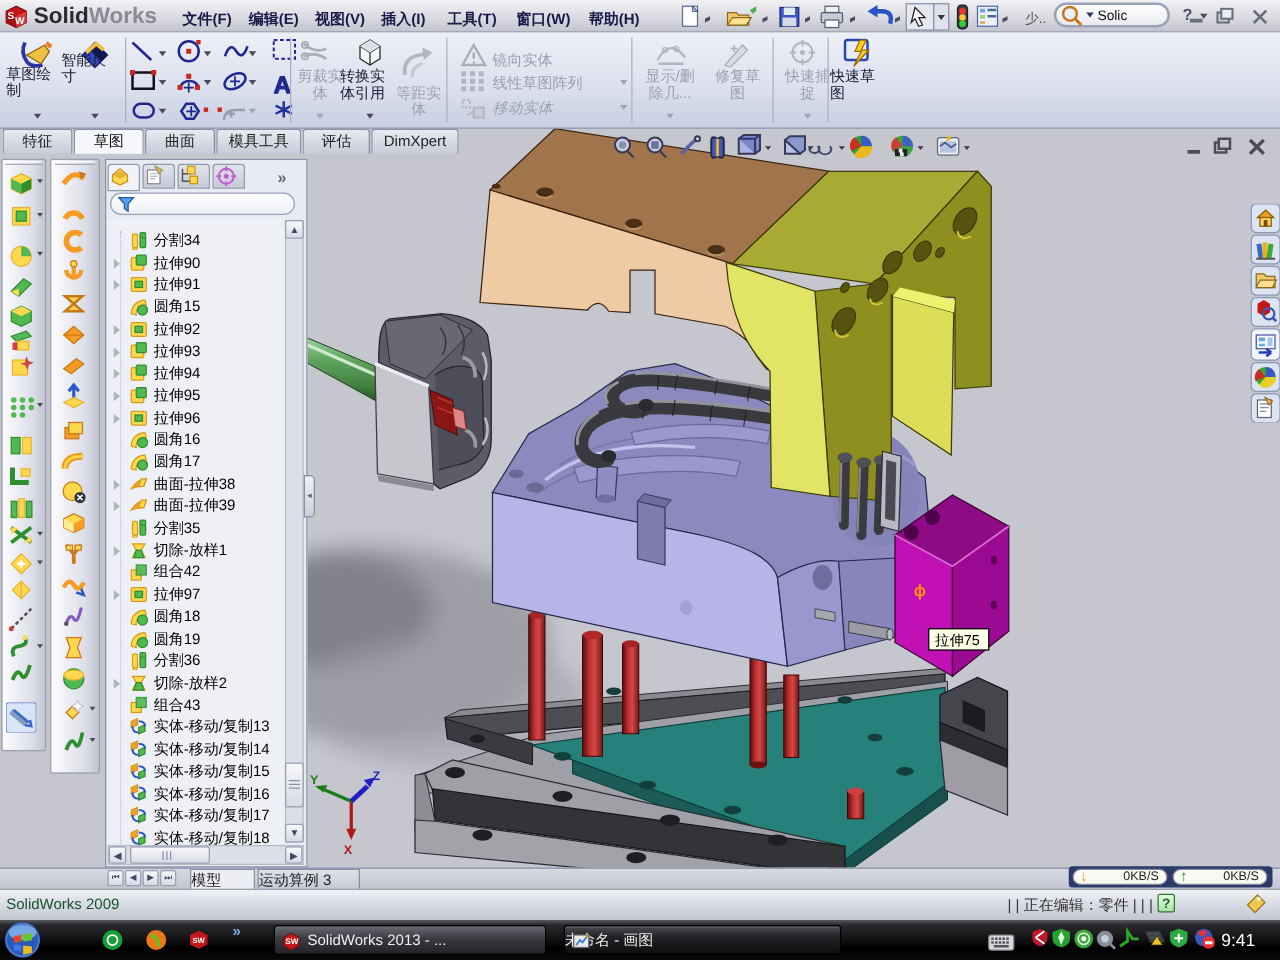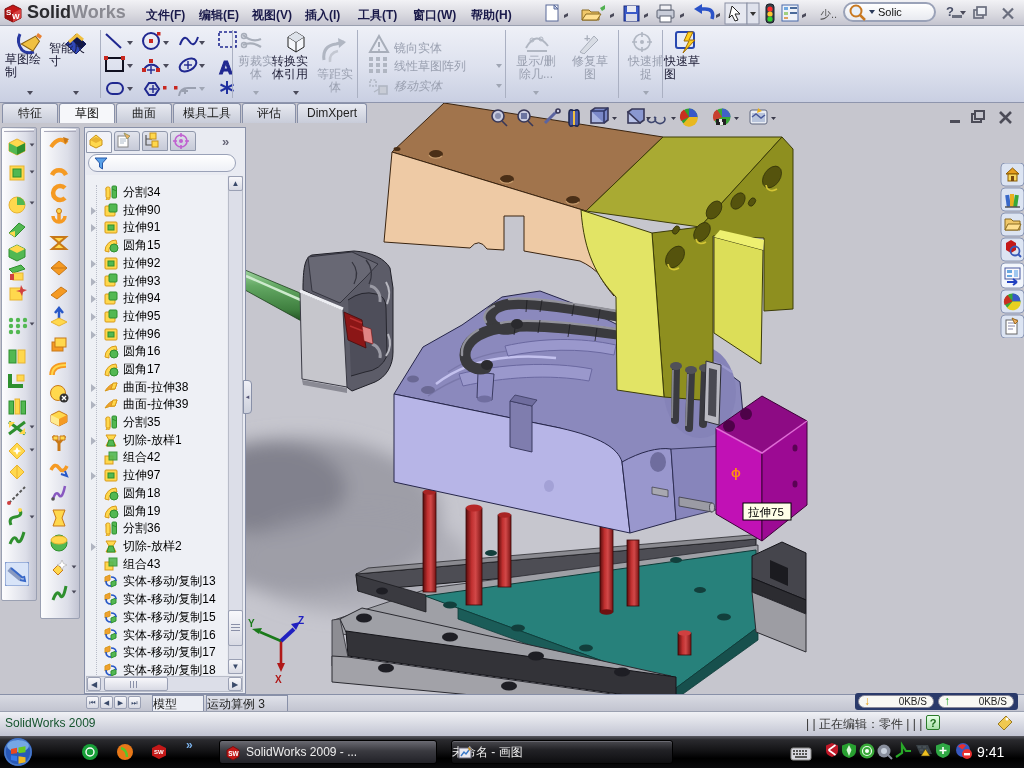--- a/index.html
+++ b/index.html
@@ -1001,21 +1001,21 @@
       <path d="M41 6 q6 2 6 9" stroke="#58c828" stroke-width="2.5" fill="none"></path>
  <polygon points="72,6 79,2.5 86,6 86,13.5 79,17 72,13.5" fill="#c41818"></polygon>
       <text x="74" y="12" font-size="6" fill="#fff" font-weight="bold">SW</text>
 </svg>
 <div class="a" style="left:186px;top:738px;color:#7ab0e8;font-size:12px;font-weight:bold">»</div>
 <div class="a task" style="left:219px;width:218px;background:linear-gradient(#6a6a72,#3a3a40 45%,#222228)"> 
  <svg class="a" style="left:5px;top:4px" width="16" height="16" viewBox="0 0 16 16">
         <polygon points="2,5 8,1.5 14,5 14,11.5 8,15 2,11.5" fill="#c41818" stroke="#7a0d0d"></polygon>
         <text x="3.2" y="10.5" font-size="6.5" fill="#fff" font-weight="bold">SW</text>
       </svg>
- <span style="margin-left:26px">SolidWorks 2009 - ...</span>
+ <span style="margin-left:26px">SolidWorks 2013 - ...</span>
 </div>
 <div class="a task" style="left:451px;width:222px">
  <svg class="a" style="left:5px;top:4px" width="16" height="16" viewBox="0 0 16 16">
         <rect x="2" y="3" width="12" height="10" fill="#e8e8f0" stroke="#667"></rect>
         <path d="M4 11 l3 -4 2 2 3 -4" stroke="#3878c8" stroke-width="1.4" fill="none"></path>
         <path d="M11 2 l3 2 -2 2" fill="#c89018"></path>
       </svg>
  <span style="">未命名 - 画图</span>
 </div>
 <svg class="a" style="left:790px;top:747px" width="22" height="14" viewBox="0 0 22 14">

